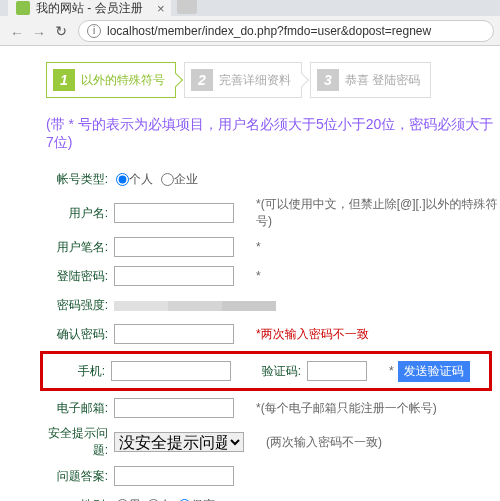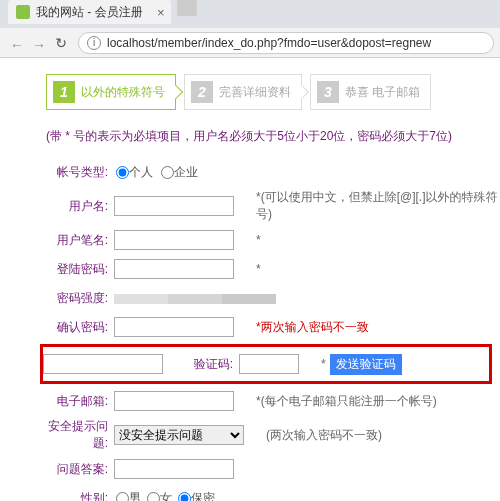--- a/index.html
+++ b/index.html
@@ -1,44 +1,44 @@
 <!DOCTYPE html>
 <html><head>
 <meta charset="utf-8">
 <style>
 *{margin:0;padding:0;box-sizing:border-box;font-family:"Microsoft YaHei",SimSun,Arial,sans-serif}
 body{background:#fff;font-size:12px;color:#555}
 .chrome{width:500px}
-.tabbar{height:28px;background:#dee1e6;display:flex;align-items:flex-start;padding-left:8px}
+.tabbar{height:16px;background:#dee1e6;display:flex;align-items:center;padding-left:8px}
 .tab{background:#f2f2f2;height:24px;display:flex;align-items:center;padding:0 28px 0 8px;font-size:12px;color:#333;border-radius:3px 3px 0 0;position:relative;min-width:150px}
 .tab .fav{width:14px;height:14px;background:#8bc34a;margin-right:6px;border-radius:2px}
 .tab .close{position:absolute;right:6px;color:#666;font-size:13px}
 .newtab{width:20px;height:16px;background:#ccc;margin-left:6px;margin-bottom:4px;border-radius:2px}
 .addrbar{height:30px;background:#f2f2f2;display:flex;align-items:center;padding:0 6px;border-bottom:1px solid #d0d0d0}
 .navbtn{width:18px;text-align:center;color:#888;font-size:14px;margin:0 2px}
 .navbtn.reload{color:#555}
 .urlbox{flex:1;height:22px;border:1px solid #ccc;border-radius:11px;background:#fff;display:flex;align-items:center;padding:0 8px;margin-left:6px;font-size:12px;color:#333}
 .urlbox .info{width:14px;height:14px;border:1px solid #888;border-radius:50%;text-align:center;line-height:12px;font-size:10px;color:#666;margin-right:6px}
 .page{padding:10px 0 0 0}
 .steps{display:flex;gap:8px;padding:6px 0 12px 46px}
 .step{border:1px solid #ddd;padding:6px 10px 6px 6px;display:flex;align-items:center;font-size:12px;color:#aaa;position:relative}
 .step.active{border-color:#9aca3c;color:#8bbf2c}
 .stepnum{width:22px;height:22px;background:#ccc;color:#fff;display:flex;align-items:center;justify-content:center;font-weight:bold;font-style:italic;margin-right:6px;font-size:14px}
 .step.active .stepnum{background:#9aca3c}
 .steparrow{position:absolute;right:-6px;top:50%;width:10px;height:10px;border-top:1px solid #ddd;border-right:1px solid #ddd;transform:translateY(-50%) rotate(45deg);background:#fff}
 .step.active .steparrow{border-color:#9aca3c}
-.note{padding:6px 0 10px 46px;font-size:12px;color:#701a75}
+.note{padding:6px 0 10px 46px;font-size:14px;color:#8b5cf6}
 .formarea{padding-left:46px}
 .row{display:flex;align-items:center;margin:5px 0;min-height:24px}
-.lbl{width:62px;text-align:right;margin-right:6px;font-size:12px;color:#701a75;flex-shrink:0}
+.lbl{width:62px;text-align:right;margin-right:6px;font-size:12px;color:#14532d;flex-shrink:0}
 .txt{height:20px;border:1px solid #aaa;padding:0 3px;font-size:12px}
 .hint{margin-left:22px;font-size:12px;color:#666}
 .hint.err{color:#c00}
 .radio{margin-left:2px}
-.sel{height:20px;border:1px solid #aaa;font-size:12px}
+.sel{height:20px;border:1px solid #aaa;font-size:16px}
 .redbox{border:3px solid #d40000;padding:3px 0;margin:4px 0 4px -6px;width:452px}
 .redbox .row{margin:2px 0}
 .blackbtn{background:#3b82f6;color:#fff;border:none;padding:2px 6px;font-size:12px;margin-left:4px}
 .strength{width:162px;height:10px;display:inline-block}
 .strength span{display:inline-block;width:54px;height:10px;background:#e0e0e0}
 .strength span:nth-child(2){background:#d5d5d5}
 .strength span:nth-child(3){background:#cacaca}
 </style>
 </head>
 <body>
@@ -69,21 +69,21 @@
         <span>以外的特殊符号</span>
         <span class="steparrow"></span>
       </div>
       <div class="step">
         <span class="stepnum">2</span>
         <span>完善详细资料</span>
         <span class="steparrow"></span>
       </div>
       <div class="step">
         <span class="stepnum">3</span>
-        <span>恭喜 电子邮箱</span>
+        <span>恭喜 登陆密码</span>
       </div>
     </div>
 
     <div class="note">(带 * 号的表示为必填项目，用户名必须大于5位小于20位，密码必须大于7位)</div>
 
     <div class="formarea">
       <div class="row">
         <span class="lbl">帐号类型:</span>
         <input type="radio" class="radio" checked="" style="">
         <span>个人</span>
@@ -115,20 +115,21 @@
       </div>
 
       <div class="row">
         <span class="lbl">确认密码:</span>
         <input class="txt" type="password" style="width: 120px;">
         <span class="hint err">*两次输入密码不一致</span>
       </div>
 
       <div class="redbox">
         <div class="row">
+          <span class="lbl">手机:</span>
           <input class="txt" style="width: 120px;">
           <span class="lbl" style="width:50px;margin-left:20px">验证码:</span>
           <input class="txt" style="width: 60px;">
           <span class="hint">*</span>
           <button class="blackbtn">发送验证码</button>
         </div>
       </div>
 
       <div class="row">
         <span class="lbl">电子邮箱:</span>

